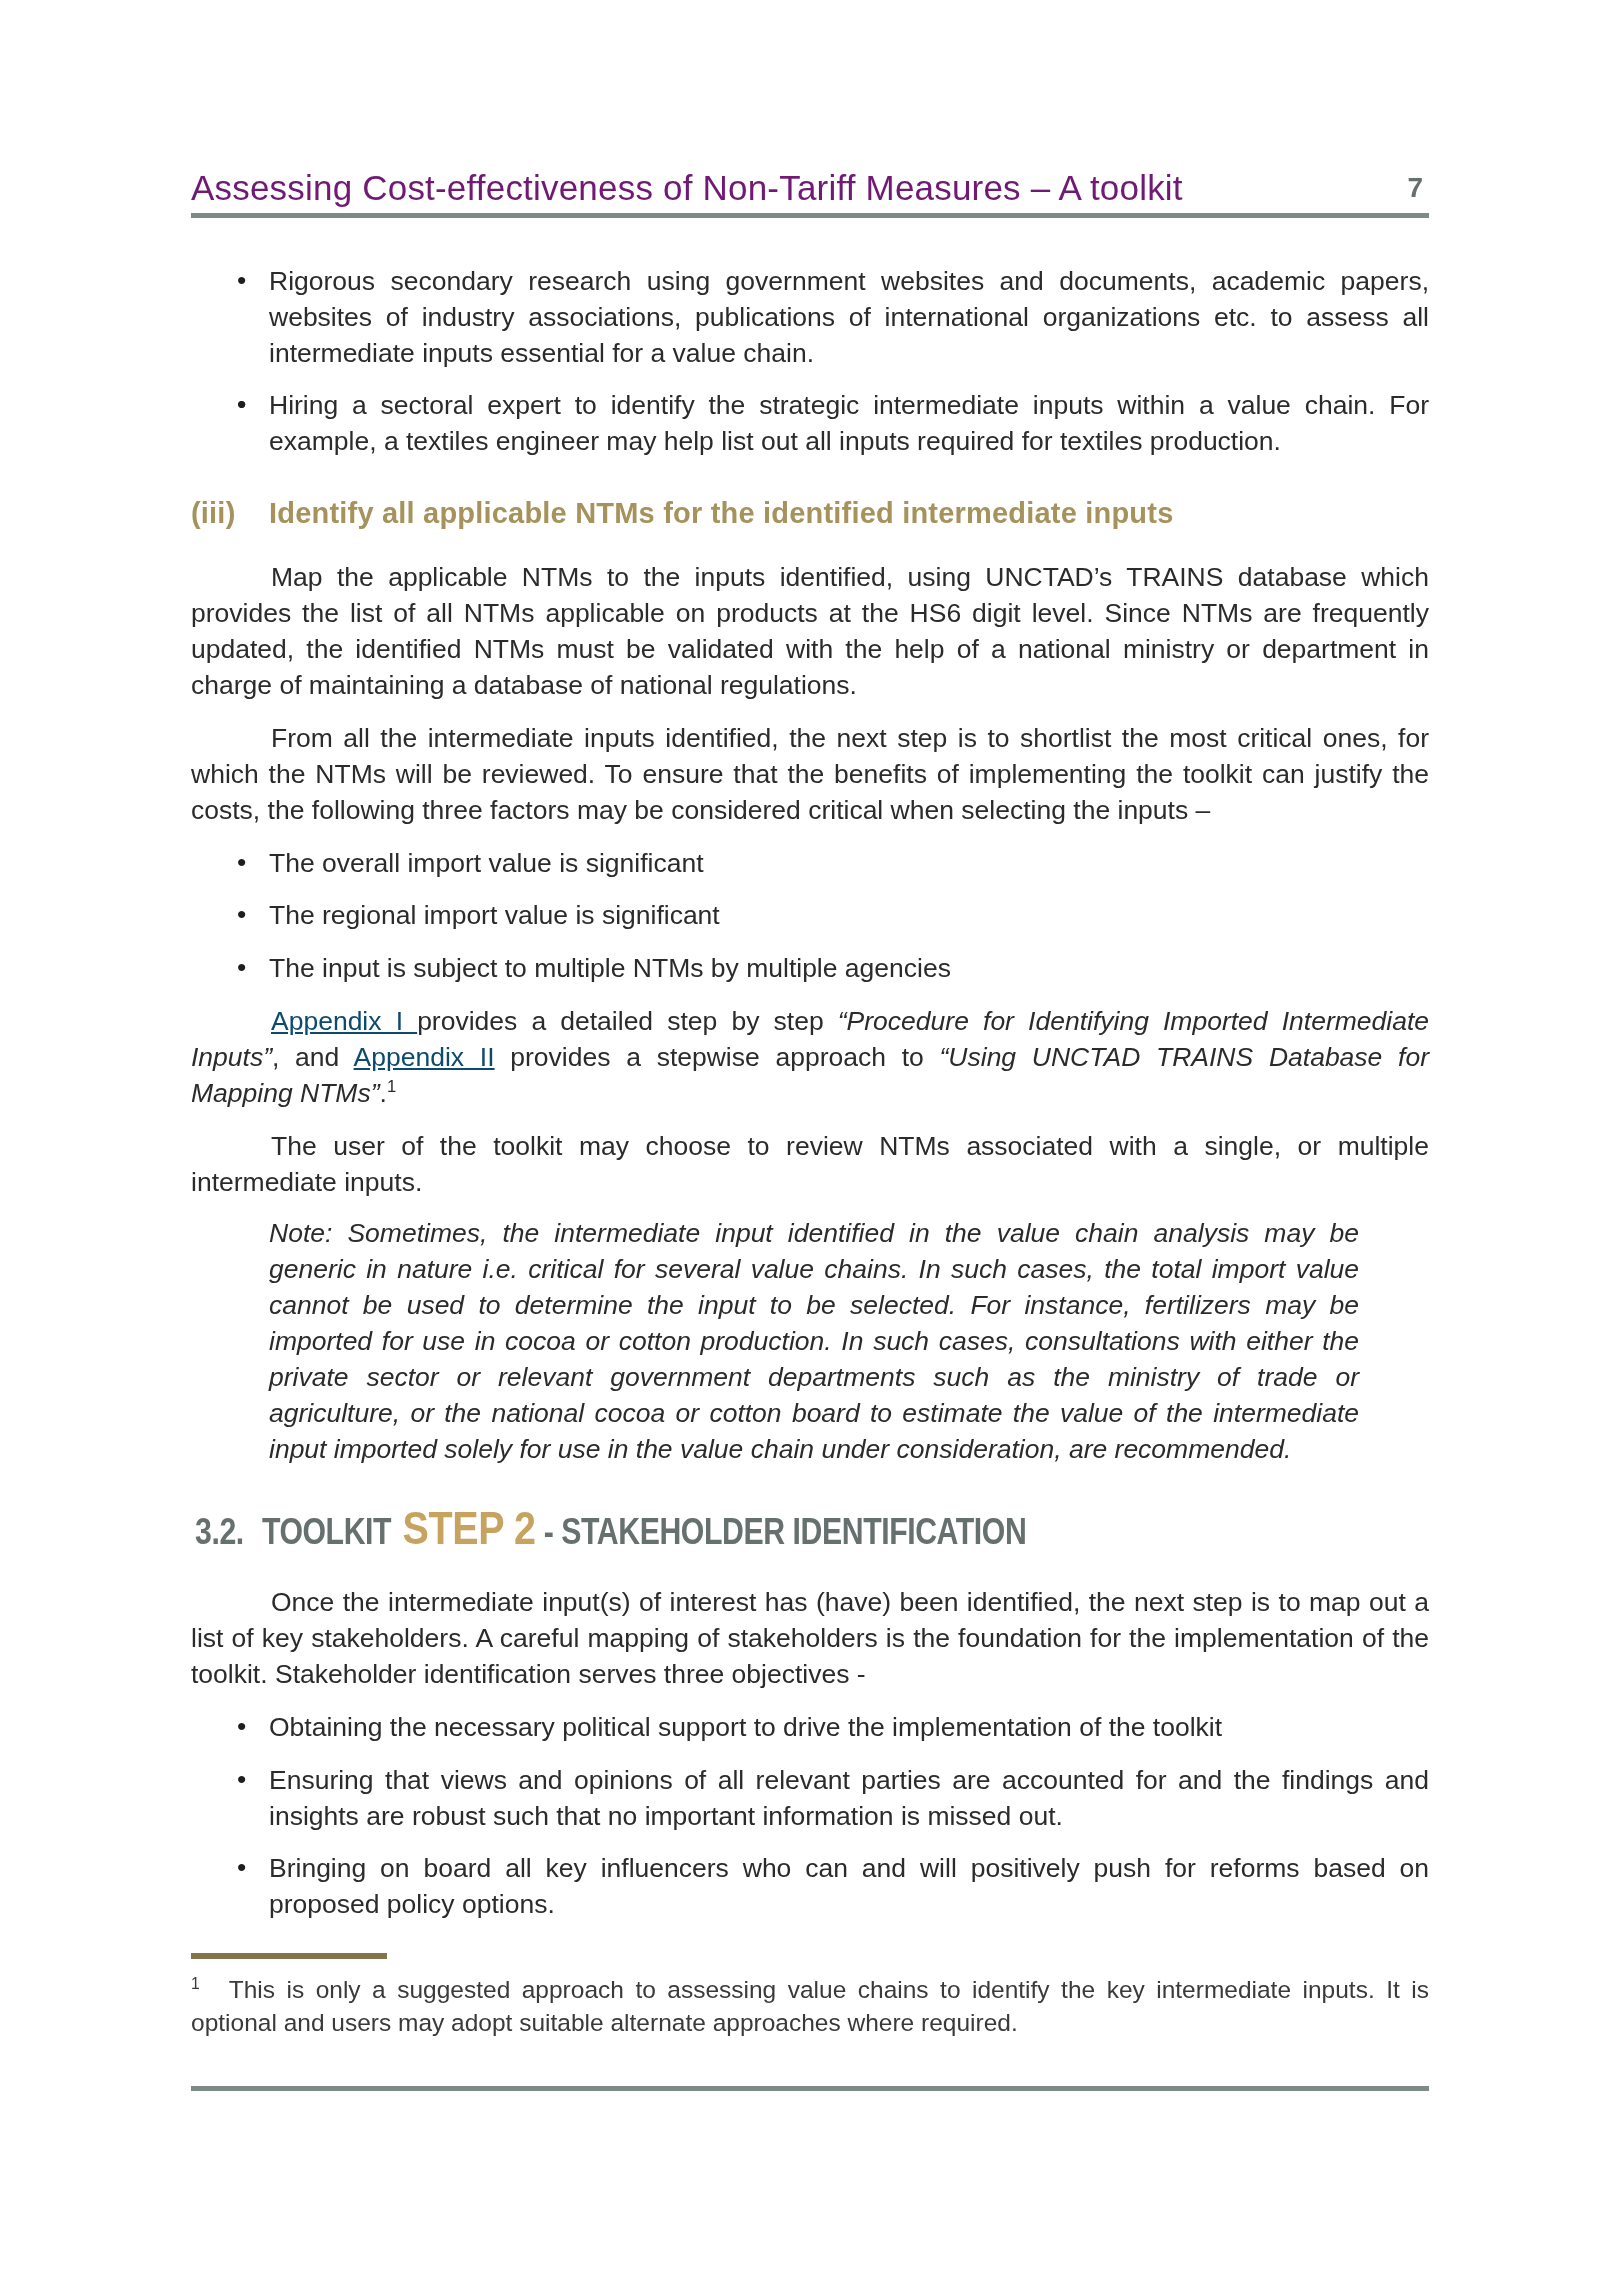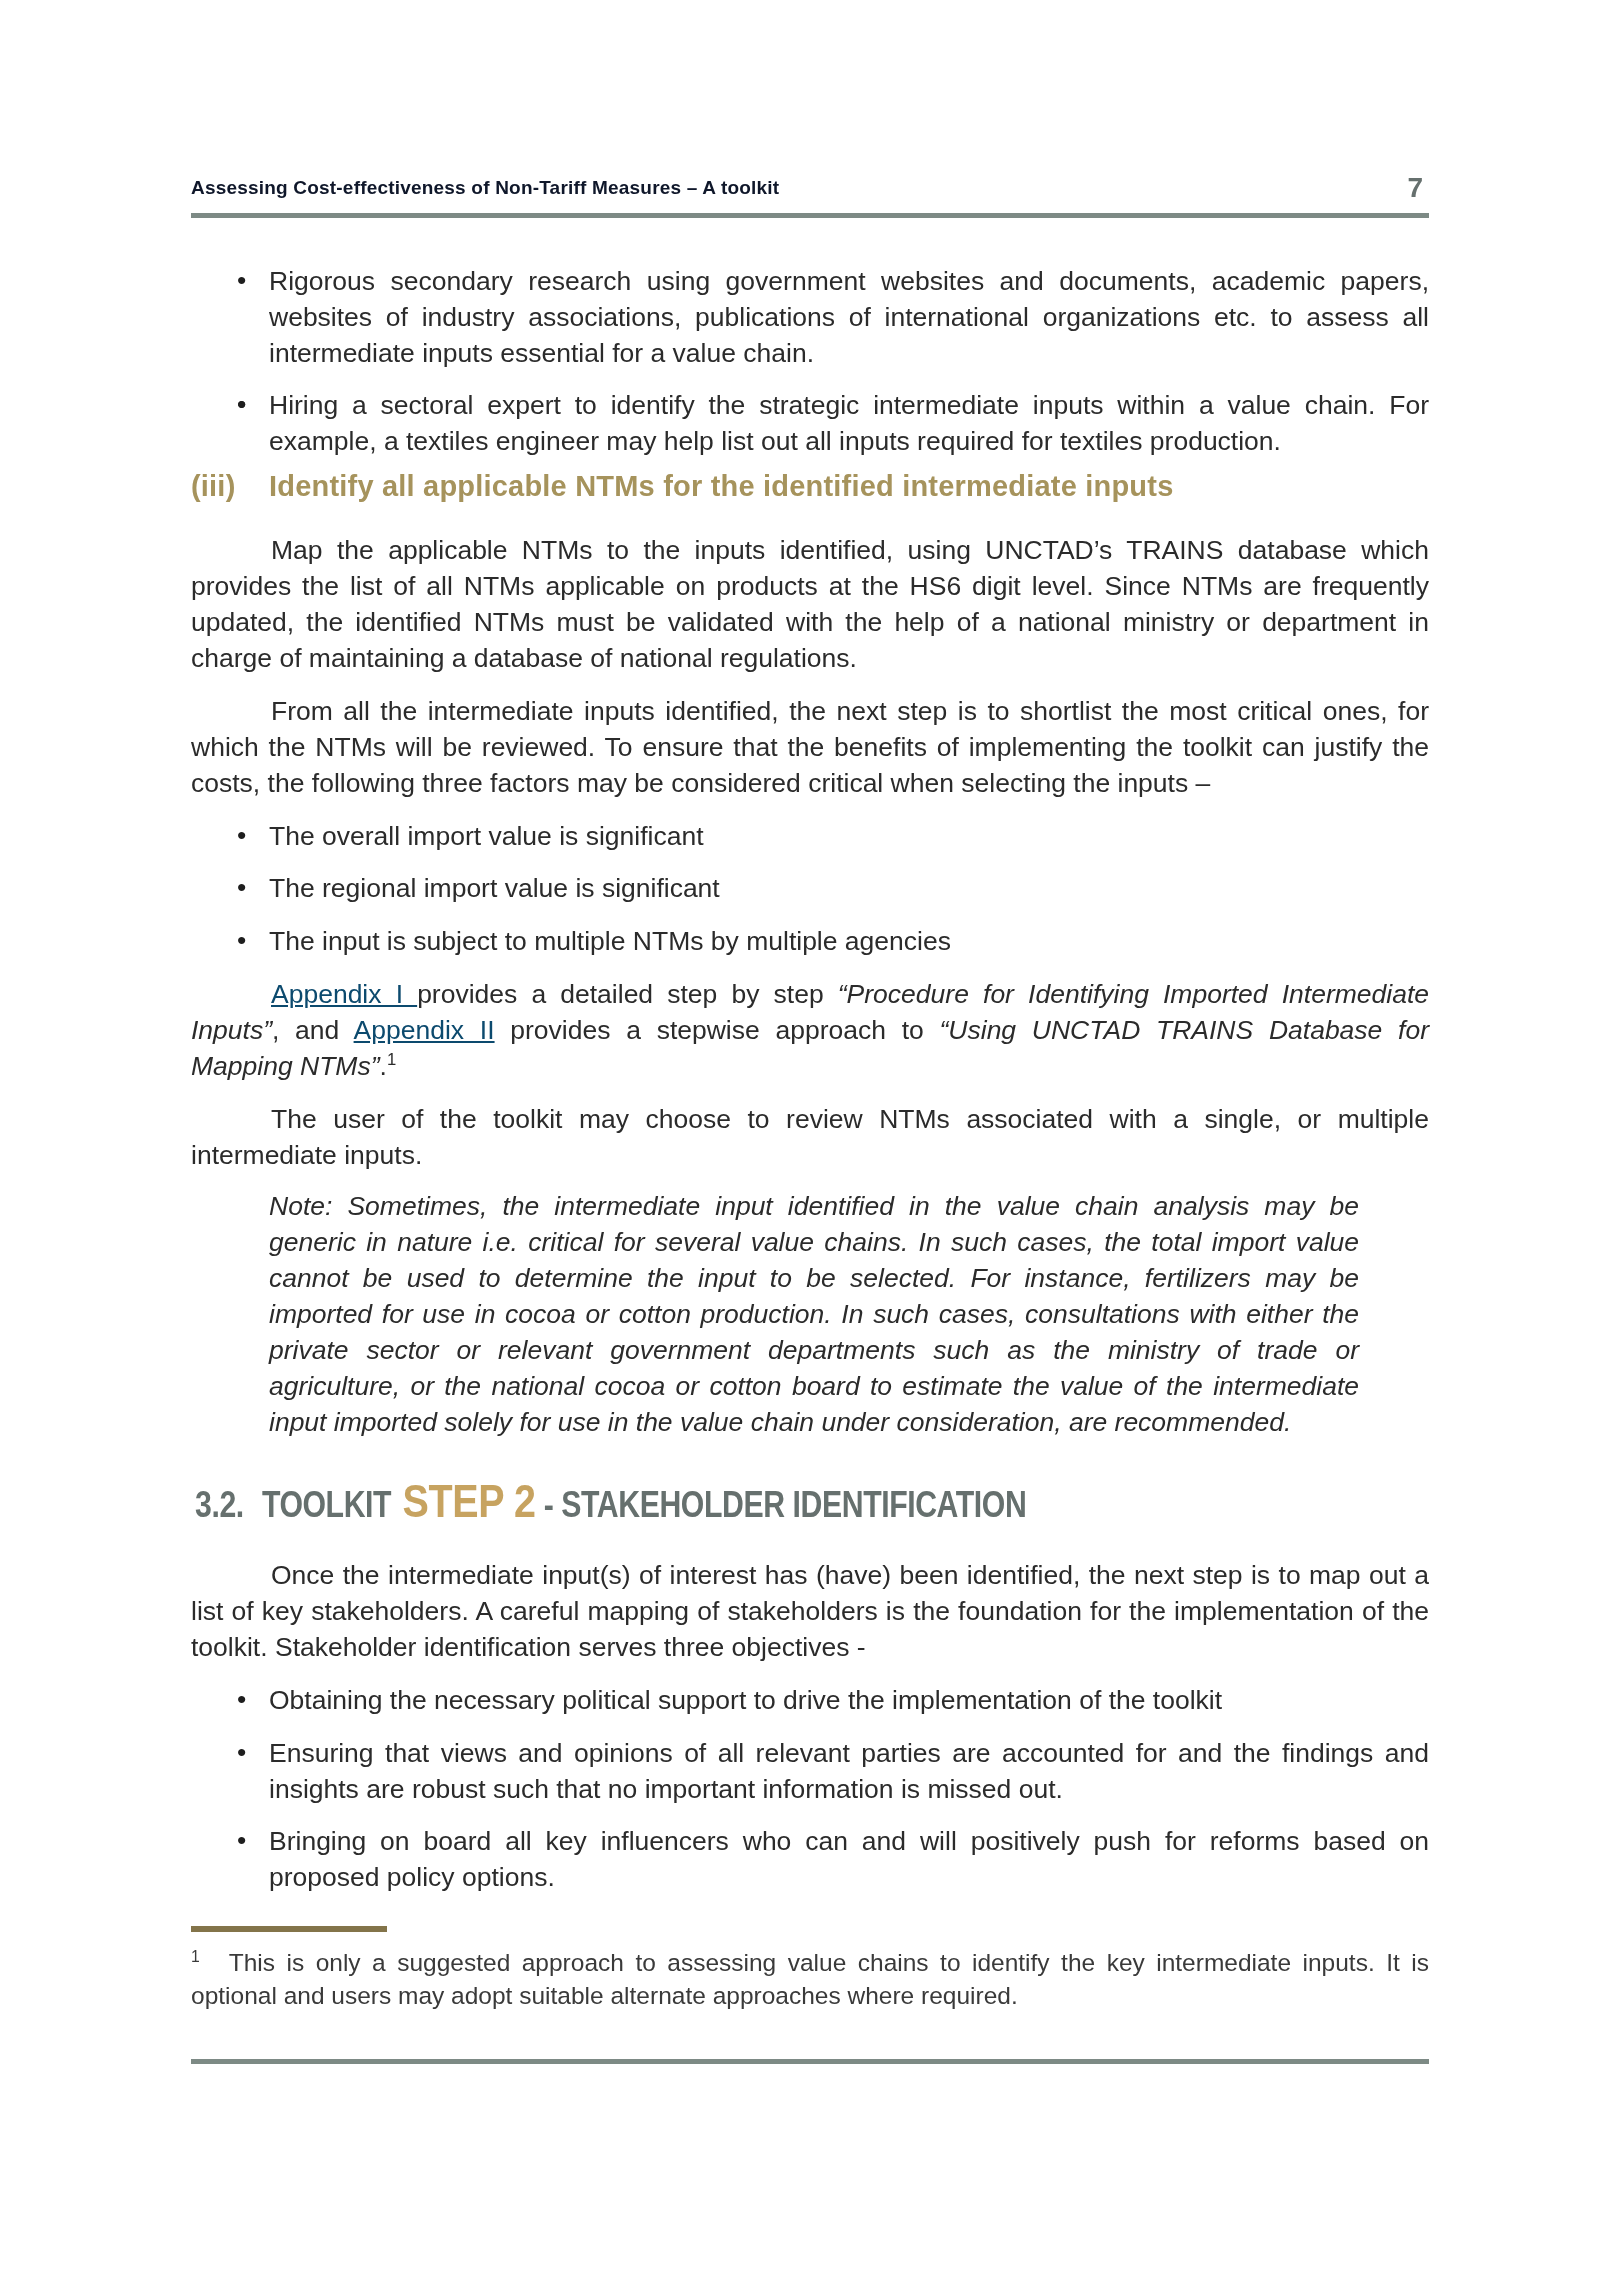--- a/index.html
+++ b/index.html
@@ -13,21 +13,21 @@
     box-sizing: border-box;
     width: 1621px; height: 2293px;
     padding: 173px 192px 0 191px;
     overflow: hidden;
   }
   
   .header-row {
     display: flex; justify-content: space-between; align-items: flex-end;
   }
   .header-title {
-    color: #0f172a; font-size: 19px; line-height: 29px; font-weight: bold;
+    color: #701a75; font-size: 35px; line-height: 29px; font-weight: normal;
     letter-spacing: 0.2px;
   }
   .page-num {
     color: #66706e; font-size: 28px; line-height: 29px; font-weight: bold;
     padding-right: 5.9px;
   }
   .rule { background: #7d8a85; height: 4.9px; }
   .header-rule { margin-top: 10.8px; }
   
   .bodytext { font-size: 26.5px; line-height: 36px; text-align: justify; }
@@ -38,21 +38,21 @@
   ul.bullets li {
     position: relative; padding-left: 78px; margin-top: 16.7px;
     text-align: justify;
   }
   ul.bullets li .marker {
     position: absolute; left: 46px; top: -1px; text-indent: 0;
     font-size: 26.5px; color: #1e1e1e;
   }
   
   .sub-heading {
-    display: flex; margin: 10px 0 0 0;
+    display: flex; margin: 37px 0 0 0;
     color: #a6935c; font-size: 29px; line-height: 34px; font-weight: bold;
     letter-spacing: 0.2px;
   }
   .sub-num { width: 78px; flex-shrink: 0; }
   
   a.doclink { color: #0c4a6e; text-decoration: underline; cursor: pointer; }
   .it { font-style: italic; }
   sup.fn-ref { font-size: 16.7px; line-height: 0; vertical-align: super; }
   
   .note {

